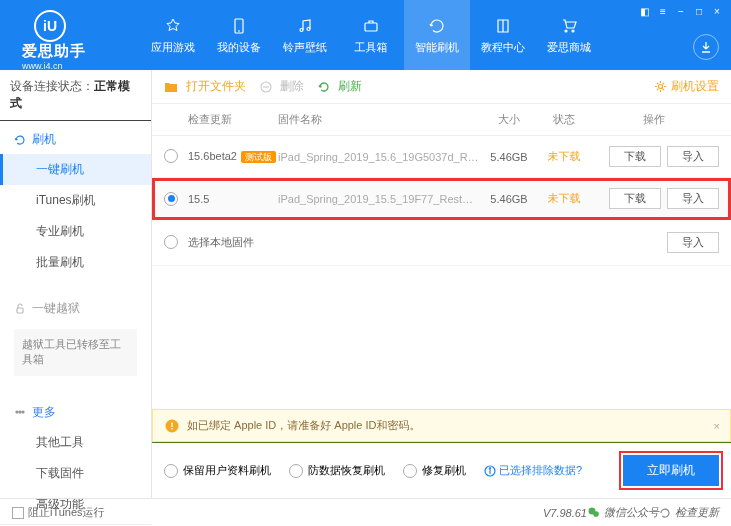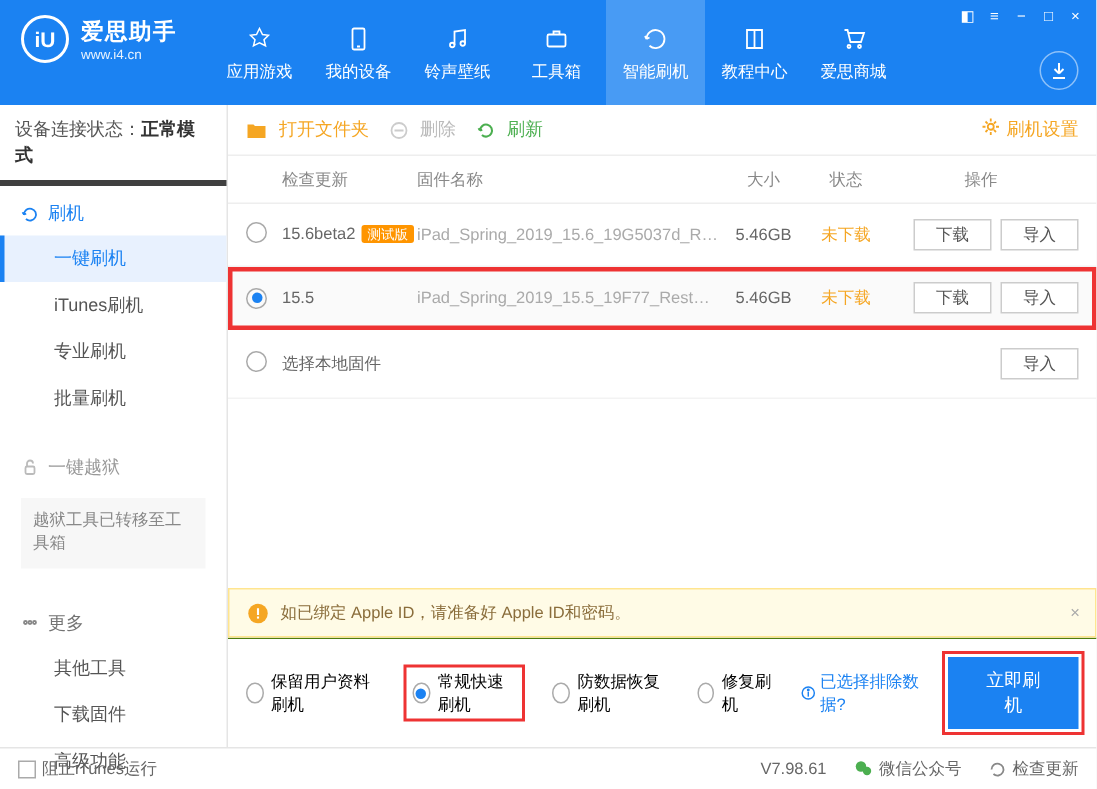--- a/index.html
+++ b/index.html
@@ -2,59 +2,59 @@
 <html><head>
 <meta charset="utf-8">
 <style>
 * { margin: 0; padding: 0; box-sizing: border-box; font-family: "Microsoft YaHei", sans-serif; }
 body { background: #f0f0f0; width: 731px; height: 526px; overflow: hidden; }
 
 .app { display: flex; flex-direction: column; height: 100%; background: #fff; }
 
 
 .titlebar { background: linear-gradient(to bottom, #1b82f2, #1b82f2); height: 70px; display: flex; align-items: flex-start; color: #fff; position: relative; }
-.logo-area { display: flex; align-items: center; padding: 10px 14px; }
+.logo-area { display: flex; align-items: center; padding: 10px 14px; flex-direction: column; }
 .logo { width: 32px; height: 32px; border: 2px solid #fff; border-radius: 50%; display: flex; align-items: center; justify-content: center; font-weight: bold; font-size: 14px; }
 .brand { margin-left: 8px; }
 .brand-name { font-size: 15px; font-weight: bold; letter-spacing: 1px; }
 .brand-url { font-size: 9px; opacity: 0.9; }
 .win-controls { position: absolute; top: 4px; right: 6px; display: flex; gap: 2px; }
 .win-btn { width: 16px; height: 14px; display: flex; align-items: center; justify-content: center; font-size: 10px; cursor: pointer; }
 
 .nav { display: flex; position: absolute; left: 140px; top: 0; height: 70px; }
 .nav-item { width: 66px; display: flex; flex-direction: column; align-items: center; justify-content: center; font-size: 11px; cursor: pointer; gap: 4px; }
 .nav-item.active { background: rgba(255,255,255,0.2); }
 .nav-icon { width: 20px; height: 20px; display: flex; align-items: center; justify-content: center; }
 .nav-right { position: absolute; right: 12px; top: 34px; width: 26px; height: 26px; border: 1px solid rgba(255,255,255,0.5); border-radius: 50%; display: flex; align-items: center; justify-content: center; cursor: pointer; }
 
 
 .body { flex: 1; display: flex; min-height: 0; }
 
 
 .sidebar { width: 152px; border-right: 1px solid #e5e5e5; display: flex; flex-direction: column; font-size: 12px; color: #555; }
-.conn-status { padding: 8px 10px; border-bottom: 4px solid #404040; }
+.conn-status { padding: 8px 10px; border-bottom: 1px solid #404040; }
 .conn-status b { color: #333; }
 .side-group { padding: 4px 0; }
 .side-head { display: flex; align-items: center; gap: 6px; padding: 6px 14px; color: #1b82f2; font-size: 12px; cursor: pointer; }
 .side-head.gray { color: #999; }
-.side-head.dark { color: #737373; }
+.side-head.dark { color: #3b82f6; }
 .side-item { padding: 7px 14px 7px 36px; cursor: pointer; }
 .side-item.active { background: #e8f1fe; color: #1b82f2; border-left: 3px solid #1b82f2; padding-left: 33px; }
 .side-note { margin: 6px 14px; padding: 8px; background: #f7f7f7; font-size: 11px; color: #888; line-height: 1.4; }
 .side-divider { height: 1px; background: #eee; margin: 4px 0; }
 
 .device-block { border-top: 1px solid #eee; padding: 8px 10px; margin-top: auto; }
 
 
 .main { flex: 1; display: flex; flex-direction: column; min-width: 0; }
 .toolbar { display: flex; align-items: center; padding: 8px 12px; font-size: 12px; gap: 14px; border-bottom: 1px solid #eee; }
 .tool-link { display: flex; align-items: center; gap: 8px; color: #f5a623; cursor: pointer; }
 .tool-link.gray { color: #bbb; }
 .tool-link.green { color: #4caf50; }
-.tool-settings { margin-left: auto; color: #f5a623; display: flex; align-items: flex-start; gap: 4px; cursor: pointer; }
+.tool-settings { margin-left: auto; color: #f5a623; display: flex; align-items: center; gap: 4px; cursor: pointer; }
 
 .thead { display: flex; padding: 8px 12px; font-size: 11px; color: #888; border-bottom: 1px solid #eee; }
 .col-radio { width: 24px; }
 .col-ver { width: 90px; }
 .col-name { flex: 1; }
 .col-size { width: 60px; text-align: center; }
 .col-state { width: 50px; text-align: center; }
 .col-ops { width: 130px; text-align: center; }
 
 .row { display: flex; align-items: center; padding: 10px 12px; font-size: 11px; color: #666; border-bottom: 1px solid #f3f3f3; }
@@ -72,21 +72,21 @@
 .warning { background: #fffbe6; border: 1px solid #ffe58f; padding: 8px 12px; font-size: 11px; color: #8a6d3b; display: flex; align-items: center; gap: 8px; position: relative; }
 .warning .close { position: absolute; right: 10px; cursor: pointer; color: #aaa; }
 
 .flash-opts { display: flex; align-items: center; padding: 12px; font-size: 11px; gap: 18px; border-top: 1px solid #4d7c0f; }
 .flash-opts .radio-lbl { display: flex; align-items: center; gap: 5px; cursor: pointer; }
 .flash-opts .sel-box { border: 2px solid #e33; padding: 2px 4px; }
 .link-blue { color: #1b82f2; cursor: pointer; display: flex; align-items: center; gap: 3px; }
 .flash-btn { margin-left: auto; background: #1b82f2; color: #fff; border: none; padding: 7px 24px; font-size: 12px; cursor: pointer; outline: 2px solid #e33; outline-offset: 2px; }
 
 .statusbar { border-top: 1px solid #e5e5e5; display: flex; align-items: center; padding: 6px 12px; font-size: 11px; color: #666; gap: 18px; }
-.statusbar .right { margin-left: auto; display: flex; gap: 18px; align-items: center; }
+.statusbar .right { margin-left: auto; display: flex; align-items: center; font-style: italic; }
 .sb-item { display: flex; align-items: center; gap: 4px; cursor: pointer; }
 
 .chk { width: 12px; height: 12px; border: 1px solid #aaa; display: inline-block; }
 
 svg { display: block; }
 </style>
 </head>
 <body>
 
 <div class="app">
@@ -309,26 +309,20 @@
           </svg>
         <span>如已绑定 Apple ID，请准备好 Apple ID和密码。</span>
         <span class="close">×</span>
       </div>
 
       <div class="flash-opts">
         <label class="radio-lbl">
             <span class="radio"></span>
             <span>保留用户资料刷机</span>
           </label>
-        <span class="sel-box">
-            <label class="radio-lbl">
-              <span class="radio checked"></span>
-              <span>常规快速刷机</span>
-            </label>
-          </span>
         <label class="radio-lbl">
             <span class="radio"></span>
             <span>防数据恢复刷机</span>
           </label>
         <label class="radio-lbl">
             <span class="radio"></span>
             <span>修复刷机</span>
           </label>
         <span class="link-blue">
             <svg width="12" height="12" viewBox="0 0 12 12" fill="none" stroke="#1b82f2" stroke-width="1.2">

